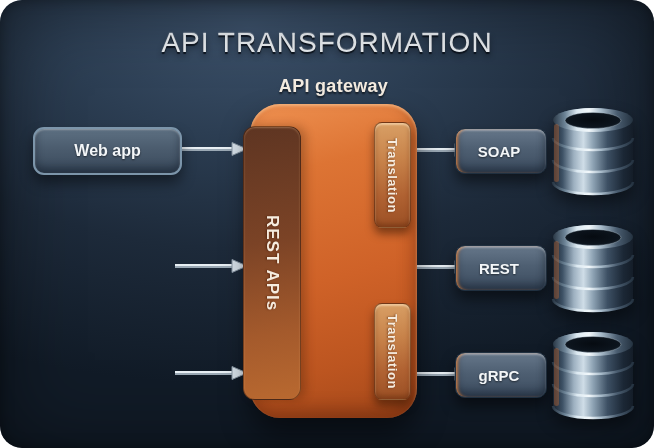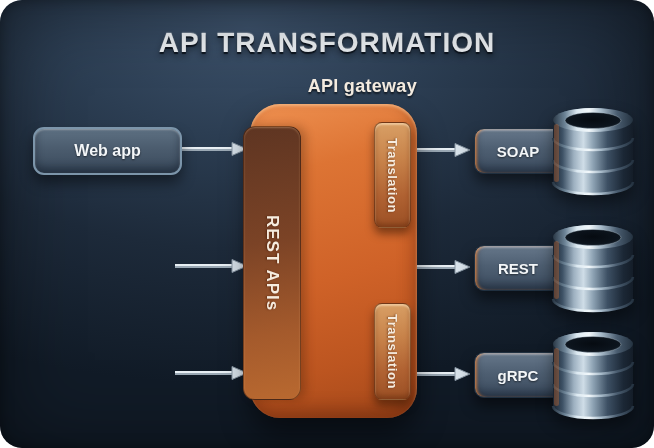--- a/index.html
+++ b/index.html
@@ -7,43 +7,43 @@
     position:relative;width:654px;height:448px;border-radius:22px;overflow:hidden;
     background:
       radial-gradient(95% 80% at 38% 6%, #3c516a 0%, #2c3e53 30%, #1d2a3a 62%, #111b27 100%);
   }
   .stage::after{
     content:"";position:absolute;inset:0;border-radius:22px;pointer-events:none;
     box-shadow:inset 0 0 80px rgba(0,0,0,.45), inset 0 0 14px rgba(0,0,0,.35);
   }
   .title{
     position:absolute;left:0;right:0;top:27px;text-align:center;
-    font-size:28px;font-weight:700;letter-spacing:1px;color:#e9edf1;
+    font-size:28px;font-weight:400;letter-spacing:1px;color:#e9edf1;
     text-shadow:0 2px 1px rgba(8,14,22,.85),0 4px 6px rgba(0,0,0,.45),0 -1px 1px rgba(255,255,255,.28);
   }
   .gw-label{
-    position:absolute;left:250px;width:167px;top:76px;text-align:right;
+    position:absolute;left:250px;width:167px;top:76px;text-align:center;
     font-size:18px;font-weight:600;letter-spacing:.3px;color:#f4ece1;
     text-shadow:0 2px 2px rgba(0,0,0,.6);
   }
   .arrows{position:absolute;left:0;top:0;z-index:3;}
   
   .node{
     position:absolute;display:flex;align-items:center;justify-content:center;
     color:#f3f6f8;font-weight:700;z-index:4;
     text-shadow:0 1px 2px rgba(0,0,0,.55);
   }
   .src{
     left:33px;width:145px;height:44px;border-radius:11px;font-size:16px;
     background:linear-gradient(180deg,#5d7082 0%,#4c5d6f 42%,#39495b 100%);
     border:2px solid #7c95aa;
     box-shadow:0 8px 14px rgba(0,0,0,.45), inset 0 1px 2px rgba(255,255,255,.35), inset 0 -5px 9px rgba(8,18,30,.45);
   }
   .tgt{
-    left:474px;width:86px;height:44px;border-radius:10px;font-size:15px;
+    left:455px;width:86px;height:44px;border-radius:10px;font-size:15px;
     background:linear-gradient(180deg,#66778a 0%,#4e5f72 45%,#3c4c5f 100%);
     border:1px solid #203040;
     box-shadow:0 8px 14px rgba(0,0,0,.5),
       inset 3px 0 3px -1px rgba(219,126,58,.75),
       inset 0 2px 2px rgba(255,255,255,.35),
       inset 0 -5px 8px rgba(8,18,30,.45);
     padding-right:4px;
   }
   
   .gateway{

